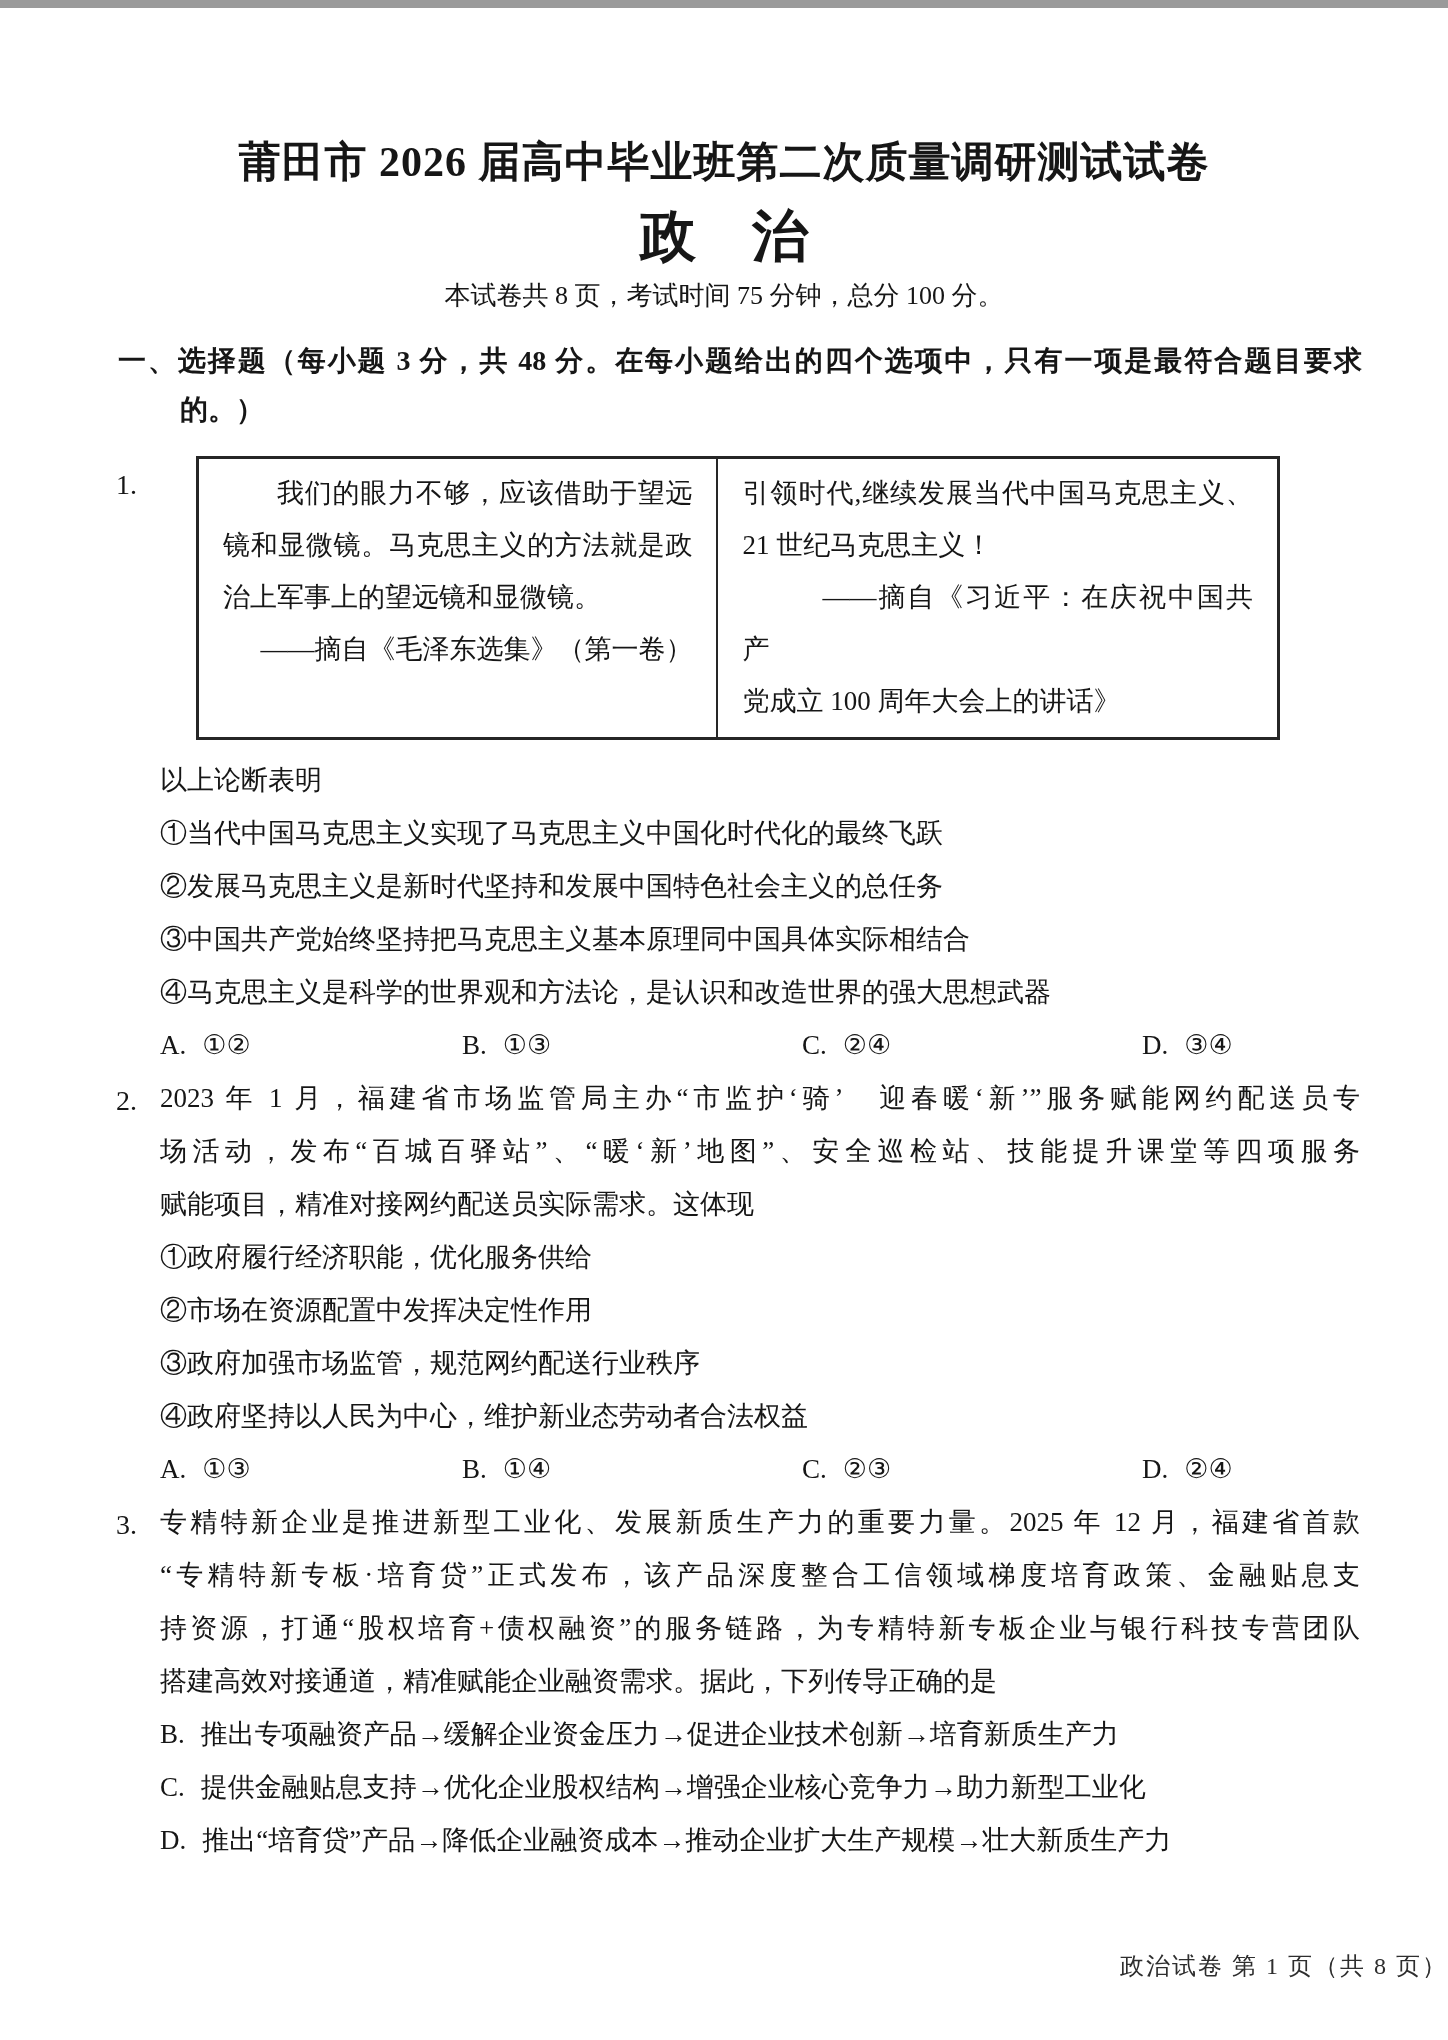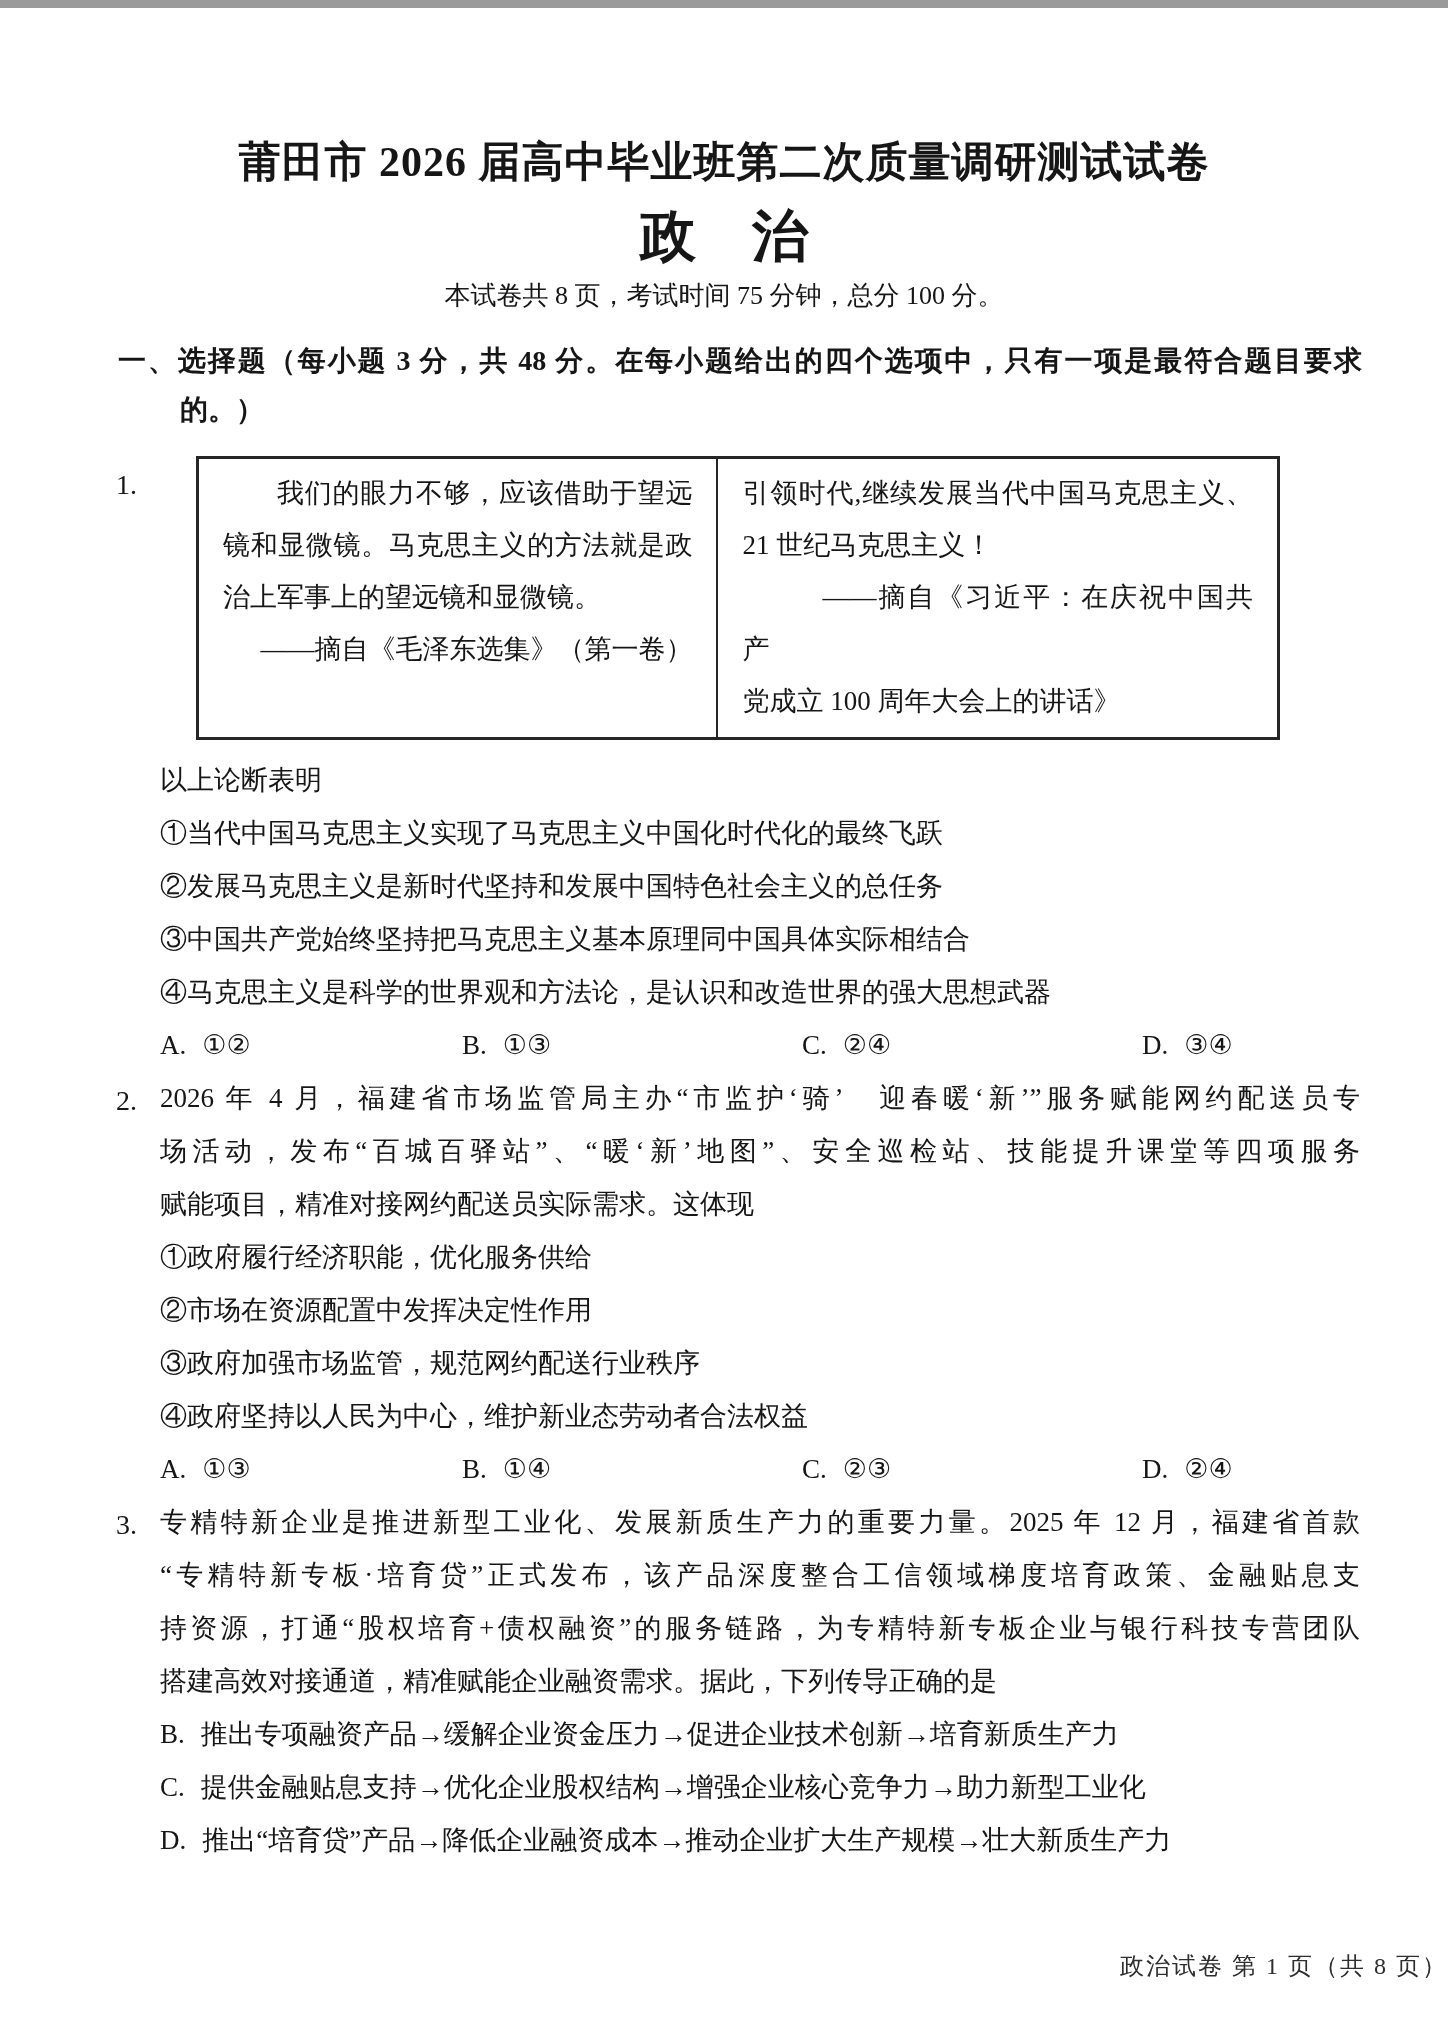--- a/index.html
+++ b/index.html
@@ -131,21 +131,21 @@
       <div class="opt-row">
         <div class="opt-col-1"><span class="olabel">A.</span><span>①②</span></div>
         <div class="opt-col-2"><span class="olabel">B.</span><span>①③</span></div>
         <div class="opt-col-3"><span class="olabel">C.</span><span>②④</span></div>
         <div class="opt-col-4"><span class="olabel">D.</span><span>③④</span></div>
       </div>
     </div>
 
     <div class="question">
       <span class="qnum">2.</span>
-      <div class="stretch">2026 年 4 月，福建省市场监管局主办“市监护‘骑’　迎春暖‘新’”服务赋能网约配送员专</div>
+      <div class="stretch">2023 年 1 月，福建省市场监管局主办“市监护‘骑’　迎春暖‘新’”服务赋能网约配送员专</div>
       <div class="stretch">场活动，发布“百城百驿站”、“暖‘新’地图”、安全巡检站、技能提升课堂等四项服务</div>
       <div class="line">赋能项目，精准对接网约配送员实际需求。这体现</div>
       <div class="line">①政府履行经济职能，优化服务供给</div>
       <div class="line">②市场在资源配置中发挥决定性作用</div>
       <div class="line">③政府加强市场监管，规范网约配送行业秩序</div>
       <div class="line">④政府坚持以人民为中心，维护新业态劳动者合法权益</div>
 
       <div class="opt-row">
         <div class="opt-col-1"><span class="olabel">A.</span><span>①③</span></div>
         <div class="opt-col-2"><span class="olabel">B.</span><span>①④</span></div>

